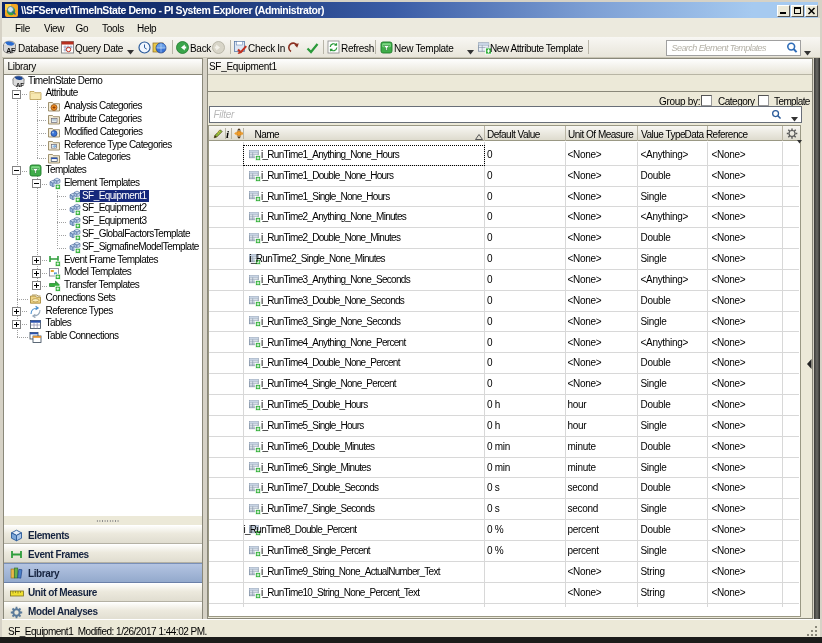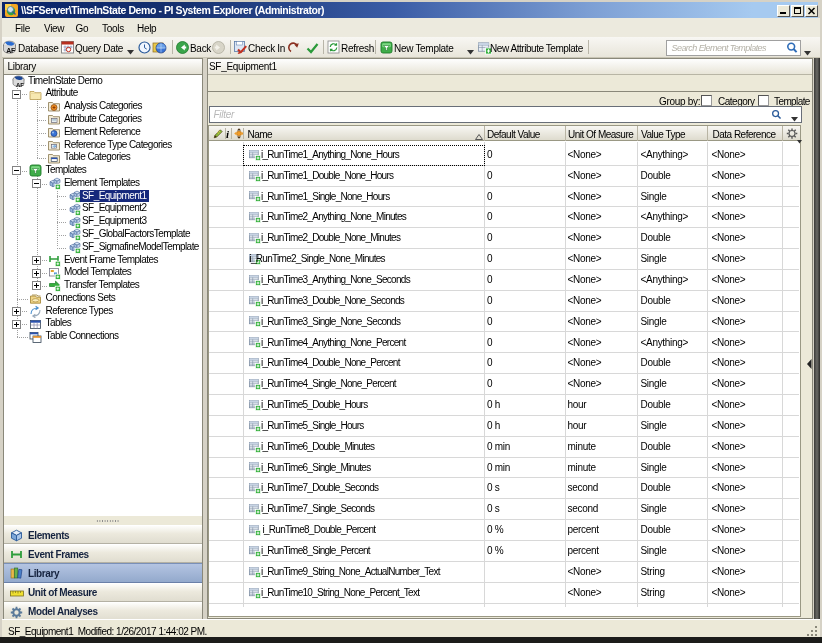--- a/index.html
+++ b/index.html
@@ -175,21 +175,21 @@
           <rect x="3.5" y="5.5" width="5.5" height="4" fill="#fff" stroke="#667" stroke-width=".7"></rect>
           <path d="M4.2 6.6h4 M4.2 7.8h4" stroke="#8ab" stroke-width=".7"></path>
         </svg></div>
 <div class="ttext" style="left:60px;top:37.9px">Attribute Categories</div>
 <div class="hline" style="left:32.5px;top:57.5px;width:10px"></div>
 <div class="abs" style="left:44px;top:51.0px;width:13px;height:13px"><svg width="13" height="13" viewBox="0 0 13 13">
           <path d="M0.5 2.5 h4 l1 1.2 h6 v7.3 h-11z" fill="#f3ecd8" stroke="#8a7a50" stroke-width=".8"></path>
           <circle cx="6" cy="7.5" r="3" fill="#3a74d6" stroke="#1a3a80" stroke-width=".7"></circle>
           <circle cx="5" cy="6.6" r="1" fill="#9cc0f0"></circle>
         </svg></div>
-<div class="ttext" style="left:60px;top:50.7px">Element Reference</div>
+<div class="ttext" style="left:60px;top:50.7px">Modified Categories</div>
 <div class="hline" style="left:32.5px;top:70.3px;width:10px"></div>
 <div class="abs" style="left:44px;top:63.8px;width:13px;height:13px"><svg width="13" height="13" viewBox="0 0 13 13">
           <path d="M0.5 2.5 h4 l1 1.2 h6 v7.3 h-11z" fill="#f3ecd8" stroke="#8a7a50" stroke-width=".8"></path>
           <rect x="3.5" y="5.5" width="5" height="3.6" fill="#fff" stroke="#667" stroke-width=".7"></rect>
           <path d="M4.5 7.2 h3 m-1.2-1.4 1.4 1.4 -1.4 1.4" stroke="#4a90d0" stroke-width=".9" fill="none"></path>
         </svg></div>
 <div class="ttext" style="left:60px;top:63.5px">Reference Type Categories</div>
 <div class="hline" style="left:32.5px;top:83.1px;width:10px"></div>
 <div class="abs" style="left:44px;top:76.6px;width:13px;height:13px"><svg width="13" height="13" viewBox="0 0 13 13">
           <path d="M0.5 2.5 h4 l1 1.2 h6 v7.3 h-11z" fill="#f3ecd8" stroke="#8a7a50" stroke-width=".8"></path>
@@ -429,32 +429,32 @@
       <div class="abs" style="left:17.5px;top:2px;font-weight:bold;font-style:italic;font-family:'Liberation Serif',serif;font-size:11px">i</div>
       <div class="hsep" style="left:22.5px"></div>
       <div class="abs" style="left:25px;top:2.5px"><svg width="10" height="11" viewBox="0 0 10 11">
             <circle cx="5" cy="5.5" r="2.4" fill="#f09c28" stroke="#a06010" stroke-width=".5"></circle>
             <path d="M5 0.2 L7 2.6 H3z" fill="#4a3010"></path>
             <path d="M5 10.8 L7 8.4 H3z" fill="#4a3010"></path>
             <path d="M0.2 5.5 L2.6 3.5 v4z" fill="#f09c28"></path>
             <path d="M9.8 5.5 L7.4 3.5 v4z" fill="#f09c28"></path>
           </svg></div>
       <div class="hsep" style="left:34.5px"></div>
-      <div class="hcell" style="left:39px;top:3px">Name</div>
+      <div class="hcell" style="left:46px;top:3px">Name</div>
       <div class="abs" style="left:266.5px;top:5.5px"><svg width="8" height="6">
             <path d="M4 0.5 L7.5 5.5 H0.5z" fill="none" stroke="#555" stroke-width="1"></path>
           </svg></div>
       <div class="hsep" style="left:275.5px;top:0;height:15.5px"></div>
       <div class="hcell" style="left:278.5px;top:3px">Default Value</div>
       <div class="hsep" style="left:356px;top:0;height:15.5px"></div>
       <div class="hcell" style="left:359.5px;top:3px">Unit Of Measure</div>
       <div class="hsep" style="left:428.5px;top:0;height:15.5px"></div>
       <div class="hcell" style="left:432.5px;top:3px">Value Type</div>
       <div class="hsep" style="left:498.5px;top:0;height:15.5px"></div>
-      <div class="hcell" style="left:504px;top:3px">Data Reference</div>
+      <div class="hcell" style="left:476px;top:3px">Data Reference</div>
       <div class="hsep" style="left:573px;top:0;height:15.5px"></div>
       <div class="abs" style="left:576.5px;top:1px"><svg width="14" height="14" viewBox="0 0 14 14">
             <circle cx="7" cy="6.5" r="3" fill="none" stroke="#555" stroke-width="1.1"></circle>
             <g stroke="#555" stroke-width="1.4">
               <path d="M7 1.5 v1.8 M7 10 v1.8 M1.8 6.5 h1.8 M10.5 6.5 h1.8 M3.3 2.8 l1.3 1.3 M9.4 8.9 l1.3 1.3 M10.7 2.8 L9.4 4.1 M4.6 8.9 L3.3 10.2"></path>
             </g>
           </svg></div>
       <div class="abs" style="left:588px;top:9px"><svg width="5" height="4">
             <path d="M0 0 h5 l-2.5 3.5z" fill="#333"></path>
           </svg></div>
@@ -719,21 +719,21 @@
 <div class="tc" style="left:503px">&lt;None&gt;</div>
 </div>
 <div class="trow" style="top:394.6px;height:20.85px">
 <div class="abs" style="left:40px;top:3.9px"><svg width="12" height="12" viewBox="0 0 13 13">
               <rect x="0.5" y="1.5" width="9.5" height="8" fill="#e8edf4" stroke="#7a8aa0" stroke-width=".8"></rect>
               <path d="M0.5 3.6 h9.5 M0.5 5.7 h9.5 M0.5 7.8 h9.5 M4 1.5 v8" stroke="#7a8aa0" stroke-width=".6"></path>
               <rect x="0.5" y="1.5" width="9.5" height="2.1" fill="#c8d4e4"></rect>
               <rect x="7" y="7" width="5.5" height="5.5" fill="#35b03c" stroke="#fff" stroke-width=".8"></rect>
               <path d="M8.3 9.75 h3 m-1.5-1.5 v3" stroke="#fff" stroke-width="1"></path>
             </svg></div>
-<div class="tc tcn" style="left:54px">i_RunTime8_Double_Percent</div>
+<div class="tc tcn" style="left:35px">i_RunTime8_Double_Percent</div>
 <div class="tc" style="left:278.5px">0 %</div>
 <div class="tc" style="left:359px">percent</div>
 <div class="tc" style="left:432px">Double</div>
 <div class="tc" style="left:503px">&lt;None&gt;</div>
 </div>
 <div class="trow" style="top:415.5px;height:20.85px">
 <div class="abs" style="left:40px;top:3.9px"><svg width="12" height="12" viewBox="0 0 13 13">
               <rect x="0.5" y="1.5" width="9.5" height="8" fill="#e8edf4" stroke="#7a8aa0" stroke-width=".8"></rect>
               <path d="M0.5 3.6 h9.5 M0.5 5.7 h9.5 M0.5 7.8 h9.5 M4 1.5 v8" stroke="#7a8aa0" stroke-width=".6"></path>
               <rect x="0.5" y="1.5" width="9.5" height="2.1" fill="#c8d4e4"></rect>

